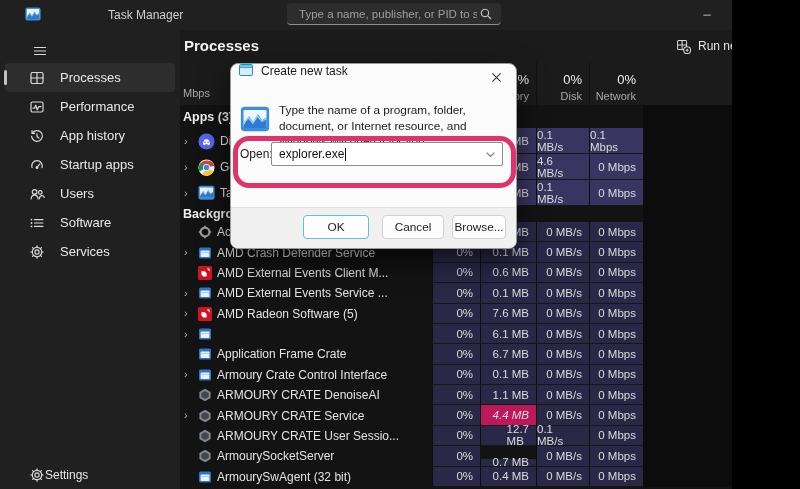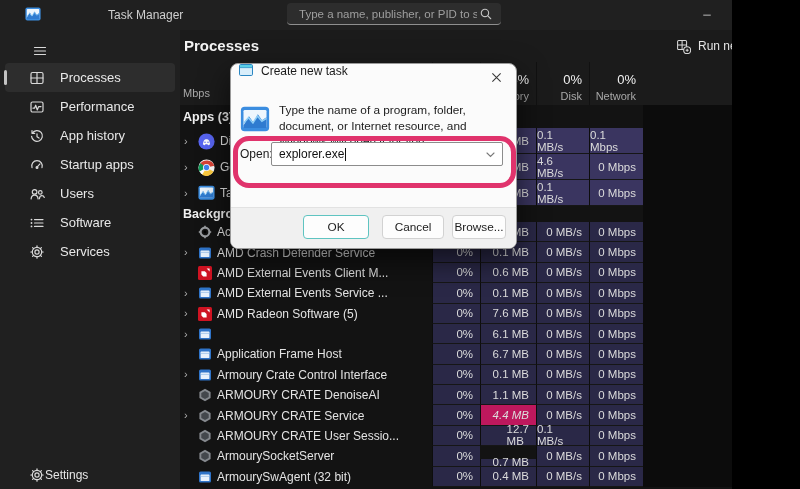--- a/index.html
+++ b/index.html
@@ -463,21 +463,21 @@
         <div class="row proc" style="height: 20.38px;">
           <div class="namecell">
             <span class="chev"></span>
             <span class="picon">
               <svg width="14" height="14" viewBox="0 0 14 14">
                 <rect x="1" y="1.4" width="12" height="11.2" rx="1.6" fill="#2f74c9"></rect>
                 <rect x="2.6" y="4.6" width="8.8" height="6.4" rx="0.6" fill="#e9f2fc"></rect>
                 <path d="M2.6 6.4h8.8" stroke="#9cc2e8" stroke-width="0.8"></path>
               </svg>
             </span>
-            <span class="plabel">Application Frame Host</span>
+            <span class="plabel">Application Frame Crate</span>
           </div>
           <div class="cell c-cpu tint-proc" style="background: rgb(42, 40, 71);">0%</div>
           <div class="cell c-mem tint-proc" style="background: rgb(42, 40, 71);">6.7 MB</div>
           <div class="cell c-disk tint-proc" style="background: rgb(42, 40, 71);">0 MB/s</div>
           <div class="cell c-net tint-proc" style="background: rgb(42, 40, 71);">0 Mbps</div>
           <div class="filler"></div>
         </div>
         <div class="row proc" style="height: 20.38px;">
           <div class="namecell">
             <span class="chev">›</span>

